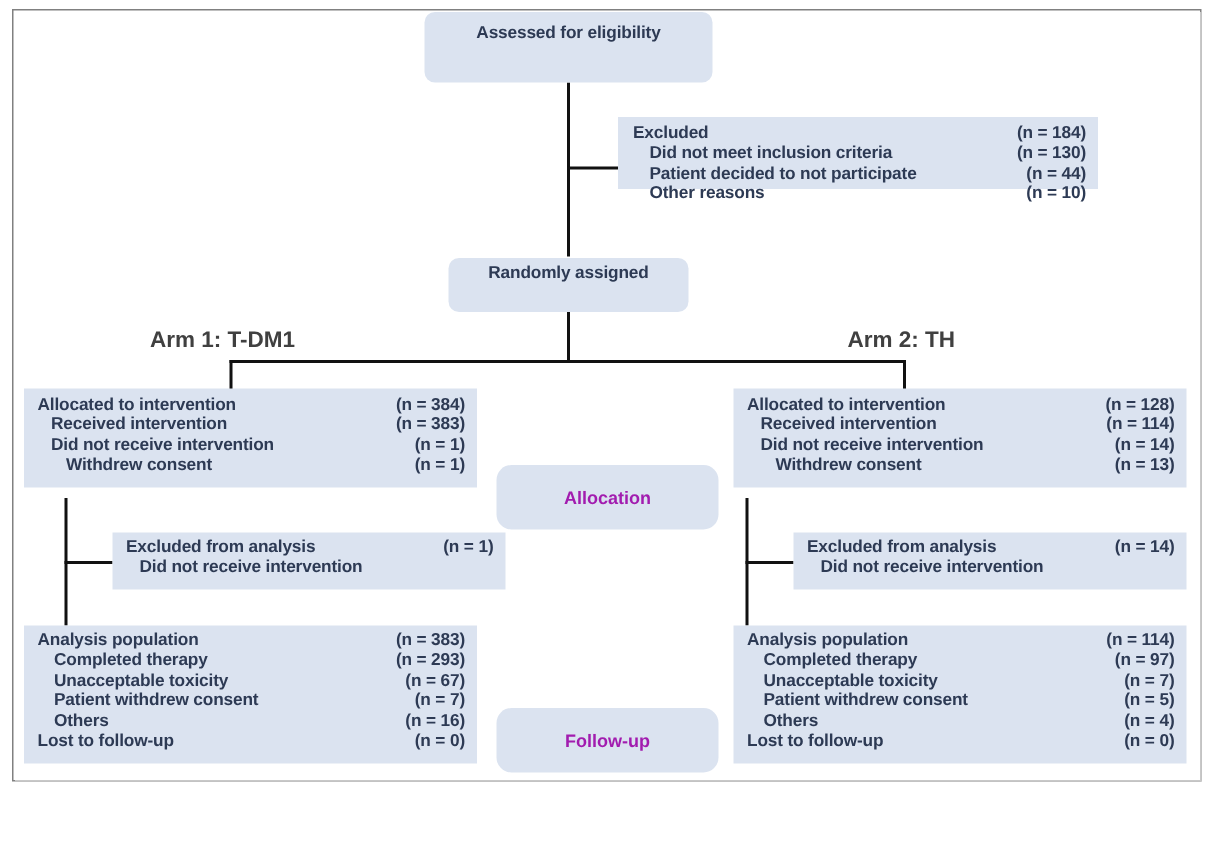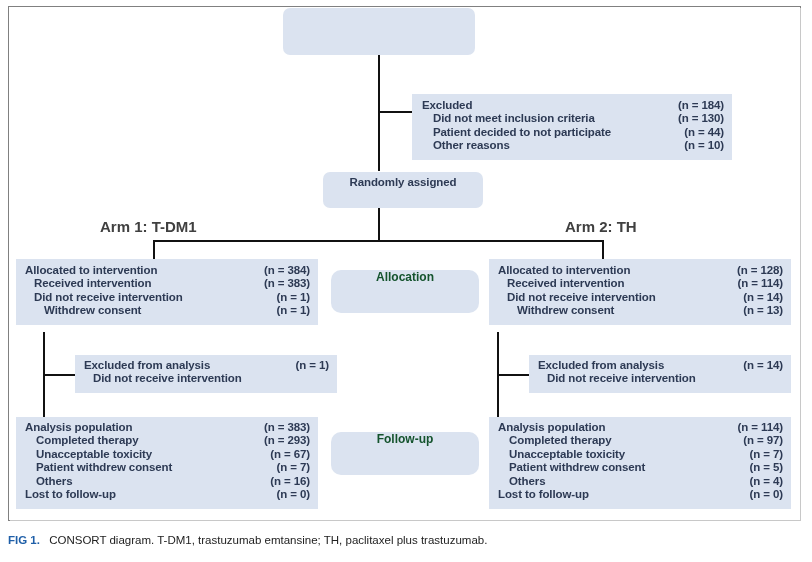--- a/index.html
+++ b/index.html
@@ -67,24 +67,26 @@
     text-align: center;
     width: 100%;
   }
 
   
   .stage {
     position: absolute;
     background: #dbe3f0;
     border-radius: 10px;
     display: flex;
+    align-items: center;
     justify-content: center;
-    color: #14532d;
+    color: #a21caf;
     font-weight: bold;
     font-size: 12px;
+    margin-top: 40px;
   }
 
   
   .arm-label {
     position: absolute;
     font-size: 15px;
     font-weight: bold;
     color: #404040;
     white-space: nowrap;
   }
@@ -132,42 +134,43 @@
 
   <div class="ln v" style="left:602px; top:240px; height:20px;"></div>
 
   <div class="ln v" style="left:43px; top:332px; height:85px;"></div>
   <div class="ln h" style="left:43px; top:374px; width:32px;"></div>
 
   <div class="ln v" style="left:497px; top:332px; height:85px;"></div>
   <div class="ln h" style="left:497px; top:374px; width:32px;"></div>
 
   <div class="box rounded" style="left:283px; top:8px; width:192px; height:47px; padding-top:8px;">
-  </div>
-
-  <div class="box" style="left:412px; top:78px; width:320px; height:66px; padding:5px 8px 5px 10px;margin-top:16px;">
+    <div class="center-txt">Assessed for eligibility</div>
+  </div>
+
+  <div class="box" style="left:412px; top:78px; width:320px; height:48px; padding:5px 8px 5px 10px;">
     <div class="row">
       <span class="lbl">Excluded</span>
       <span class="num">(n = 184)</span>
     </div>
     <div class="row" style="padding-left:11px;">
       <span class="lbl">Did not meet inclusion criteria</span>
       <span class="num">(n = 130)</span>
     </div>
     <div class="row" style="padding-left:11px;align-items:flex-end;">
       <span class="lbl">Patient decided to not participate</span>
       <span class="num">(n = 44)</span>
     </div>
     <div class="row" style="padding-left:11px;">
       <span class="lbl">Other reasons</span>
       <span class="num">(n = 10)</span>
     </div>
   </div>
 
-  <div class="box rounded" style="left:299px; top:172px; width:160px; height:36px; padding-top:4px;margin-left:24px;">
+  <div class="box rounded" style="left:299px; top:172px; width:160px; height:36px; padding-top:4px;">
     <div class="center-txt">Randomly assigned</div>
   </div>
 
   <div class="arm-label" style="left:100px; top:218px;">Arm 1: T-DM1</div>
   <div class="arm-label" style="left:565px; top:218px;">Arm 2: TH</div>
 
   <div class="box" style="left:16px; top:259px; width:302px; height:66px; padding:5px 8px 5px 9px;">
     <div class="row">
       <span class="lbl">Allocated to intervention</span>
       <span class="num">(n = 384)</span>
@@ -280,18 +283,14 @@
     <div class="row" style="padding-left:11px;">
       <span class="lbl">Others</span>
       <span class="num">(n = 4)</span>
     </div>
     <div class="row">
       <span class="lbl">Lost to follow-up</span>
       <span class="num">(n = 0)</span>
     </div>
   </div>
 
-  <div class="caption">
-    <span class="fig">FIG 1.</span>
-    <span class="body" style="margin-left:6px;">CONSORT diagram. T-DM1, trastuzumab emtansine; TH, paclitaxel plus trastuzumab.</span>
-  </div>
 
 </div>
 
 </body></html>

